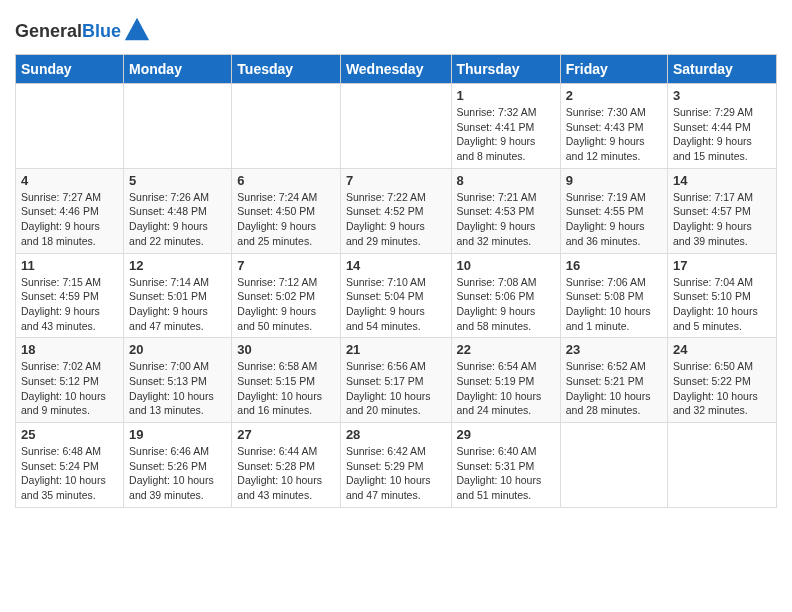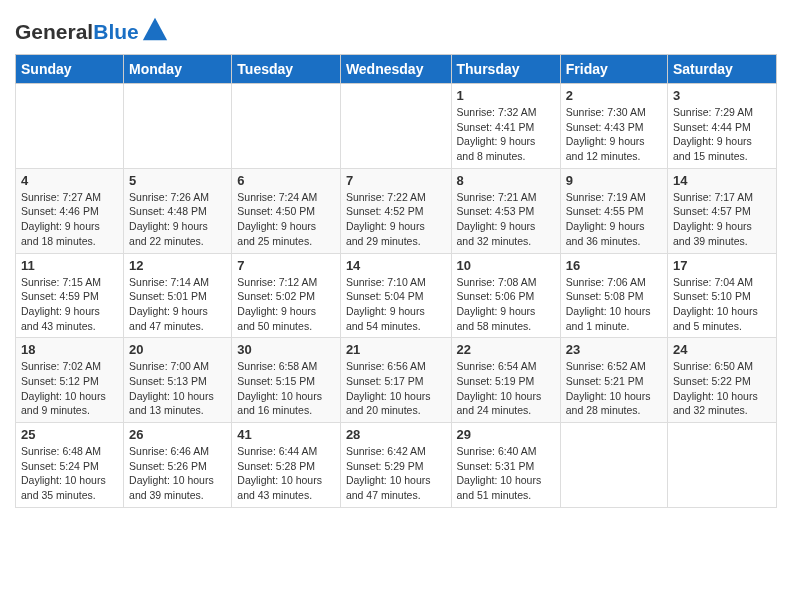--- a/index.html
+++ b/index.html
@@ -15,21 +15,21 @@
       justify-content: space-between;
       align-items: flex-start;
       margin-bottom: 10px;
     }
     .logo {
       display: flex;
       align-items: center;
       margin-top: 5px;
     }
     .logo-text {
-      font-size: 21px;
+      font-size: 18px;
       font-weight: bold;
       color: #333;
       line-height: 1.1;
     }
     .logo-text span {
       color: #1a6fc4;
     }
     .logo-icon {
       width: 28px;
       height: 28px;
@@ -228,25 +228,25 @@
           <span class="day-number">24</span>
           <div class="day-info">Sunrise: 6:50 AM<br>Sunset: 5:22 PM<br>Daylight: 10 hours<br>and 32 minutes.</div>
         </td>
       </tr>
       <tr>
         <td>
           <span class="day-number">25</span>
           <div class="day-info">Sunrise: 6:48 AM<br>Sunset: 5:24 PM<br>Daylight: 10 hours<br>and 35 minutes.</div>
         </td>
         <td>
-          <span class="day-number">26</span>
+          <span class="day-number">19</span>
           <div class="day-info">Sunrise: 6:46 AM<br>Sunset: 5:26 PM<br>Daylight: 10 hours<br>and 39 minutes.</div>
         </td>
         <td>
-          <span class="day-number">41</span>
+          <span class="day-number">27</span>
           <div class="day-info">Sunrise: 6:44 AM<br>Sunset: 5:28 PM<br>Daylight: 10 hours<br>and 43 minutes.</div>
         </td>
         <td>
           <span class="day-number">28</span>
           <div class="day-info">Sunrise: 6:42 AM<br>Sunset: 5:29 PM<br>Daylight: 10 hours<br>and 47 minutes.</div>
         </td>
         <td>
           <span class="day-number">29</span>
           <div class="day-info">Sunrise: 6:40 AM<br>Sunset: 5:31 PM<br>Daylight: 10 hours<br>and 51 minutes.</div>
         </td>

